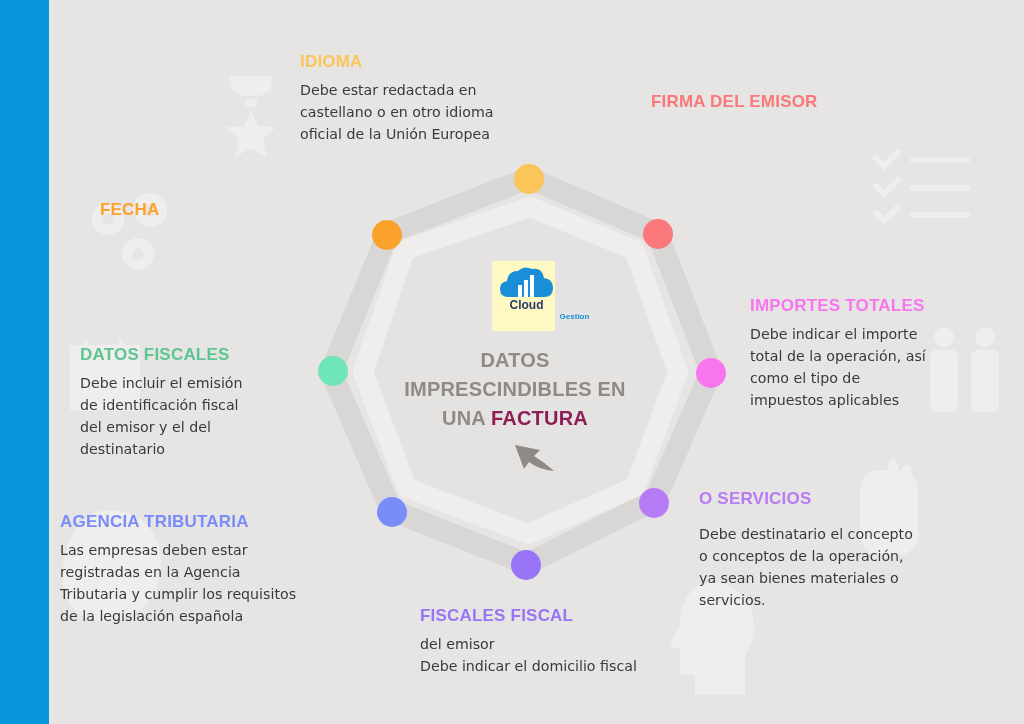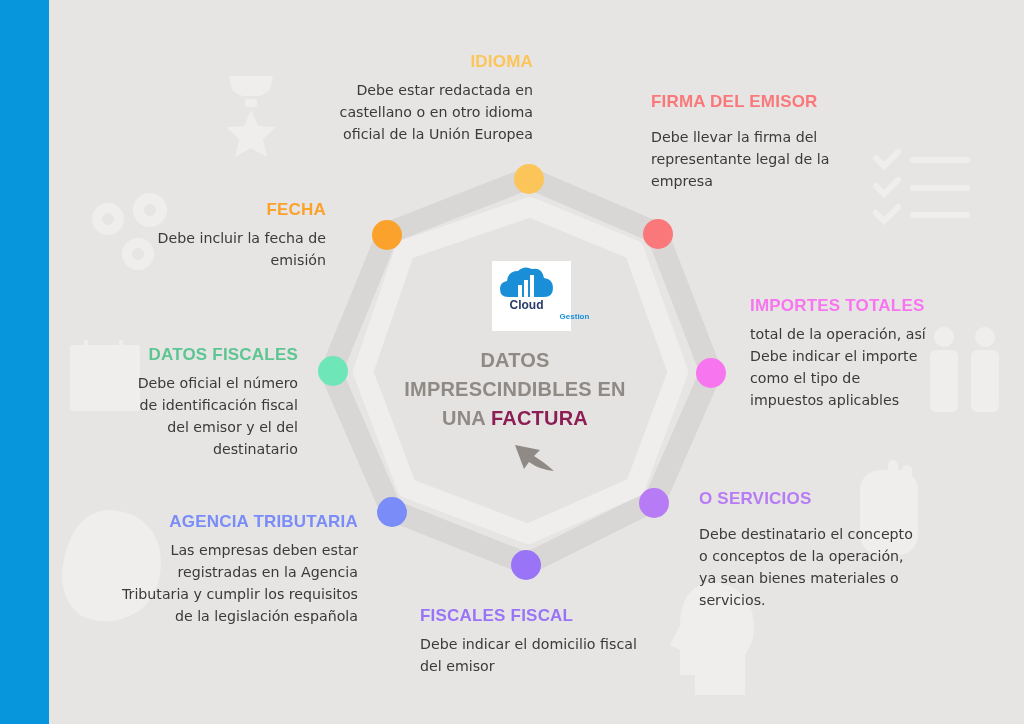--- a/index.html
+++ b/index.html
@@ -13,23 +13,23 @@
   .item { position:absolute; }
   .item .title {
     font-family: "Liberation Sans", sans-serif;
     font-weight:bold; font-size:17px; letter-spacing:0.2px; margin-bottom:7px; white-space:nowrap;
   }
   .item .desc {
     font-family: "DejaVu Sans", sans-serif;
     font-size:14.2px; line-height:22px; color:#3a3a3a;
   }
   .item .desc span { display:block; white-space:nowrap; }
-  .right { text-align:right; }
+  .right { }
   .logo {
-    position:absolute; left:492px; top:261px; width:79px; height:70px; background:#ffffff;
+    position:absolute; left:492px; top:261px; width:63px; height:70px; background:#fef9c3;
   }
   .logo-text1 {
     position:absolute; left:0; width:69px; top:38px; text-align:center;
     font-family:"Liberation Sans", sans-serif; font-weight:bold; font-size:12px; color:#2a3a66; line-height:12px;
   }
   .logo-text2 {
     position:absolute; left:0; width:69px; top:51px; text-align:center;
     font-family:"Liberation Sans", sans-serif; font-weight:bold; font-size:8px; color:#1a8fd8; line-height:9px;padding-left:48px;
   }
   .center-title {
@@ -128,49 +128,40 @@
   <div class="title" style="color:#fbc55a;">IDIOMA</div>
   <div class="desc">
     <span>Debe estar redactada en</span>
     <span>castellano o en otro idioma</span>
     <span>oficial de la Unión Europea</span>
   </div>
 </div>
 
 <div class="item" style="left:651px; top:92px;">
   <div class="title" style="color:#fb787a; margin-bottom:14px;">FIRMA DEL EMISOR</div>
-  <div class="desc">
-    <span>Debe llevar la firma del</span>
-    <span>representante legal de la</span>
-    <span>empresa</span>
-  </div>
 </div>
 
 <div class="item right" style="left:100px; top:200px; width:226px;">
   <div class="title" style="color:#fba22c;">FECHA</div>
-  <div class="desc">
-    <span>Debe incluir la fecha de</span>
-    <span>emisión</span>
-  </div>
 </div>
 
 <div class="item" style="left:750px; top:296px;">
   <div class="title" style="color:#f776ef;">IMPORTES TOTALES</div>
   <div class="desc">
+    <span>Debe indicar el importe</span>
     <span>total de la operación, así</span>
-    <span>Debe indicar el importe</span>
     <span>como el tipo de</span>
     <span>impuestos aplicables</span>
   </div>
 </div>
 
 <div class="item right" style="left:80px; top:345px; width:218px;">
   <div class="title" style="color:#5dc592;">DATOS FISCALES</div>
   <div class="desc">
-    <span>Debe oficial el número</span>
+    <span>Debe incluir el emisión</span>
     <span>de identificación fiscal</span>
     <span>del emisor y el del</span>
     <span>destinatario</span>
   </div>
 </div>
 
 <div class="item" style="left:699px; top:485px;">
   <div class="title" style="color:#b77bf5; margin-top:4px; margin-bottom:14px;">O SERVICIOS</div>
   <div class="desc">
     <span>Debe destinatario el concepto</span>
@@ -186,16 +177,16 @@
     <span>Las empresas deben estar</span>
     <span>registradas en la Agencia</span>
     <span>Tributaria y cumplir los requisitos</span>
     <span>de la legislación española</span>
   </div>
 </div>
 
 <div class="item" style="left:420px; top:606px;">
   <div class="title" style="color:#9a74f7;">FISCALES FISCAL</div>
   <div class="desc">
+    <span>del emisor</span>
     <span>Debe indicar el domicilio fiscal</span>
-    <span>del emisor</span>
   </div>
 </div>
 
 </body></html>

